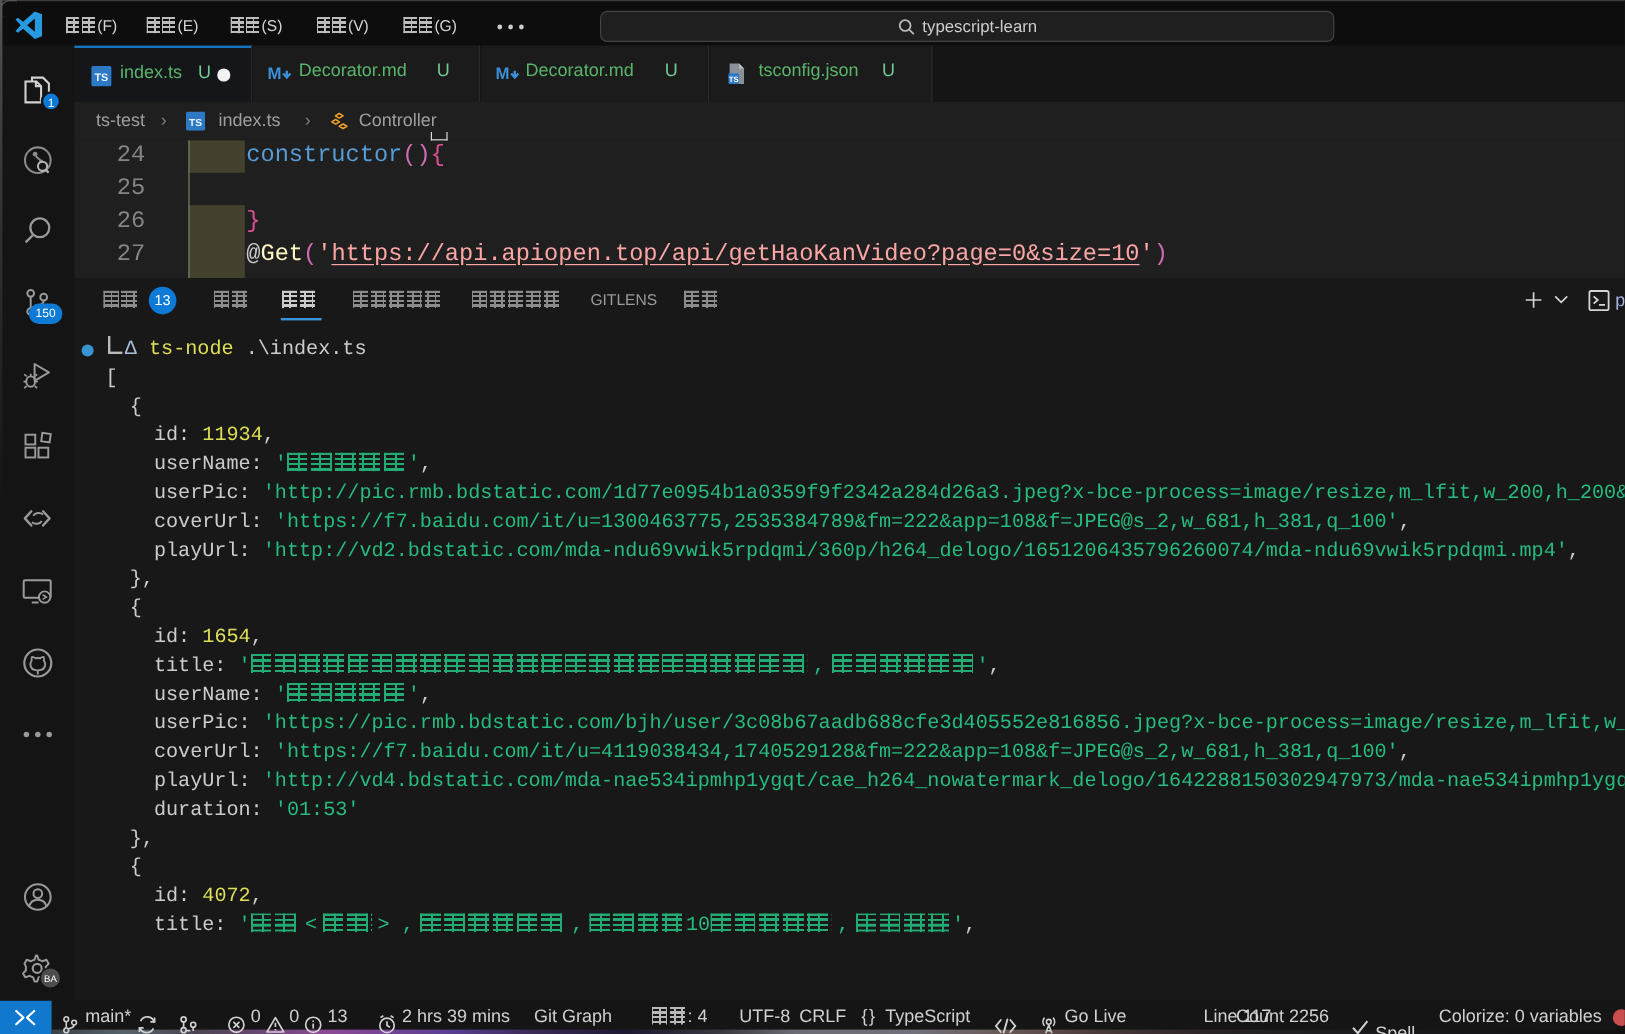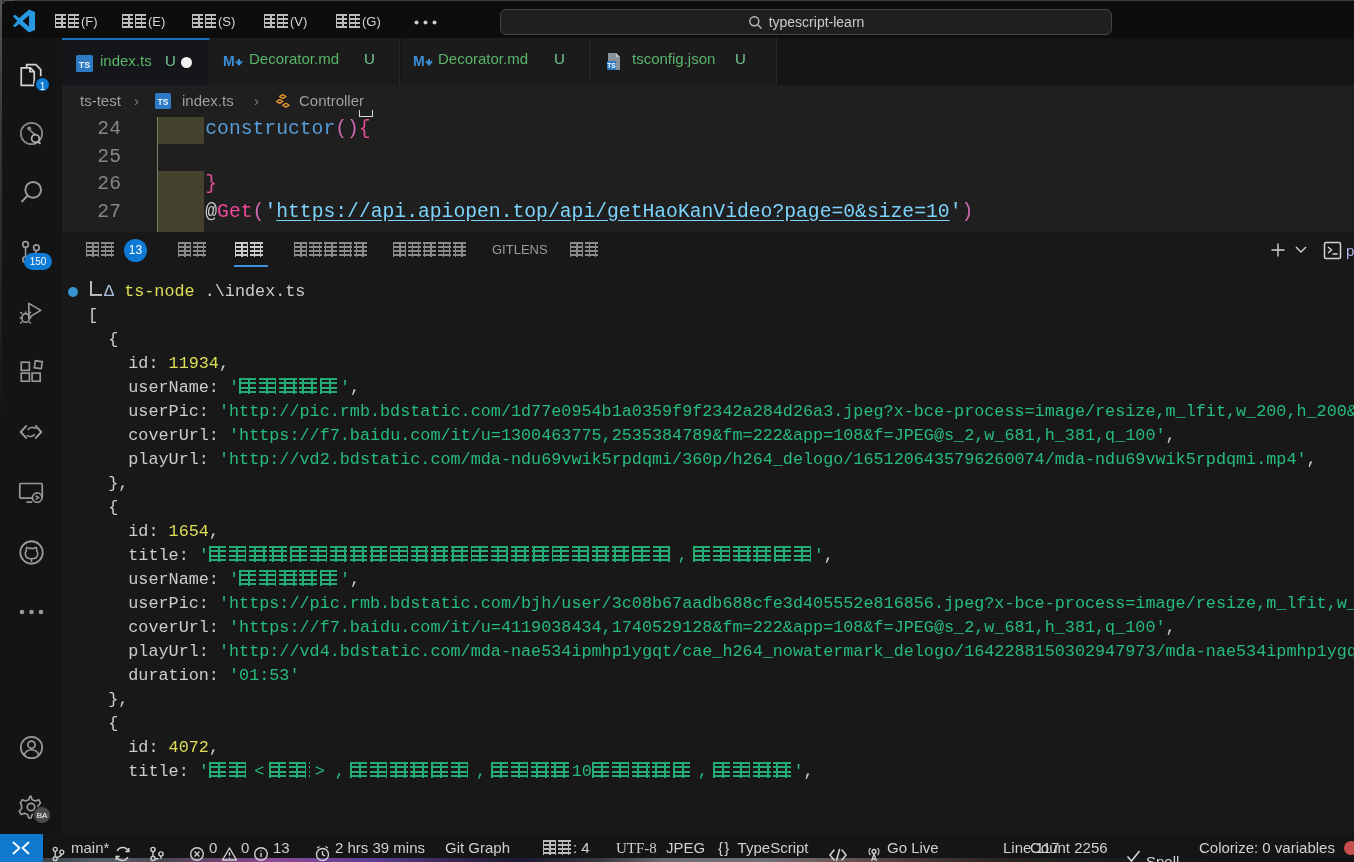--- a/index.html
+++ b/index.html
@@ -28,21 +28,21 @@
   #breadcrumb { position:absolute; left:62px; top:85px; width:1292px; height:31px; background:#1f1f1f;
      color:#9f9f9f; font-size:15px; line-height:31px; }
   
   #editor { position:absolute; left:62px; top:116px; width:1292px; height:116px; background:#1f1f1f; overflow:hidden; }
   #gutter { position:absolute; left:0; top:0.3px; width:59px; color:#858585; font-size:19.7px; line-height:27.4px;
      text-align:right; font-family:"Liberation Mono",monospace; white-space:pre; }
   #code { position:absolute; left:96px; top:0.3px; font-size:19.7px; line-height:27.4px; white-space:pre;
      font-family:"Liberation Mono",monospace; color:#cccccc; }
   .iblock { position:absolute; left:95px; width:47px; background:#44422f; }
   .c-blue { color:#569cd6; } .c-mag { color:#cf6bb4; } .c-pink { color:#df4e97; }
-  .c-yel { color:#ec4899; } .c-orn { color:#7dd3fc; }
+  .c-yel { color:#fef9c3; } .c-orn { color:#fca5a5; }
   
   #panel { position:absolute; left:62px; top:232px; width:1292px; height:602px; background:#181818; overflow:hidden; }
   .ptab { position:absolute; top:0; height:36px; line-height:36px; color:#9b9b9b; font-size:14px; }
   #term { position:absolute; left:88px; top:280px; width:1266px; height:553px; overflow:hidden;
      font-family:"Liberation Mono",monospace; font-size:16.8px; line-height:24px; color:#cccccc; }
   .tl { height:24px; overflow:hidden; white-space:pre; }
   .ell { display:inline-block; width:12px; height:15px; border-left:2px solid #b9b9b9; border-bottom:2px solid #b9b9b9; margin-right:2px; }
   .t-g { color:#26bc7e; }
   .t-y { color:#dfdf56; }
   .cjm { display:inline-block; height:16px; vertical-align:-2px; opacity:.9;
@@ -297,22 +297,22 @@
       <path d="M8 7 v4 M8 4.4 v1.2" stroke="#d0d0d0" stroke-width="1.4"></path>
     </svg>
   <span class="sitem" style="left:273px;">13</span>
   <svg class="sitem" style="left:314px;top:6px;" width="17" height="17" viewBox="0 0 17 17">
       <circle cx="8.5" cy="9" r="6" stroke="#d0d0d0" stroke-width="1.4" fill="none"></circle>
       <path d="M8.5 5.5 v3.5 l2.5 1.5 M3 2.5 L5.5 1 M14 2.5 L11.5 1" stroke="#d0d0d0" stroke-width="1.4" fill="none"></path>
     </svg>
   <span class="sitem" style="left:335px;">2 hrs 39 mins</span>
   <span class="sitem" style="left:445px;">Git Graph</span>
   <span class="sitem" style="left:543px;"><i class="cj15" style="width:30px;"></i>: 4</span>
-  <span class="sitem" style="left:616px;font-family:Liberation Serif, serif;">UTF-8</span>
-  <span class="sitem" style="left:666px;">JPEG</span>
+  <span class="sitem" style="left:616px;">UTF-8</span>
+  <span class="sitem" style="left:666px;">CRLF</span>
   <span class="sitem" style="left:718px;">{ }&nbsp;&nbsp;TypeScript</span>
   <svg class="sitem" style="left:828px;top:7px;" width="20" height="14" viewBox="0 0 20 14">
       <path d="M6 2 L2 7 l4 5 M14 2 l4 5 l-4 5 M11.5 1.5 l-3 11" stroke="#d0d0d0" stroke-width="1.6" fill="none" stroke-linecap="round"></path>
     </svg>
   <svg class="sitem" style="left:866px;top:6px;" width="16" height="17" viewBox="0 0 16 17">
       <circle cx="8" cy="6" r="2" stroke="#d0d0d0" stroke-width="1.3" fill="none"></circle>
       <path d="M4.5 9.5 a5 5 0 0 1 0 -7 M11.5 2.5 a5 5 0 0 1 0 7 M8 8.5 l-2.5 7 M8 8.5 l2.5 7 M6.2 13.5 h3.6" stroke="#d0d0d0" stroke-width="1.3" fill="none"></path>
     </svg>
   <span class="sitem" style="left:887px;">Go Live</span>
   <span class="sitem" style="left:1003px;">Line 117</span>

